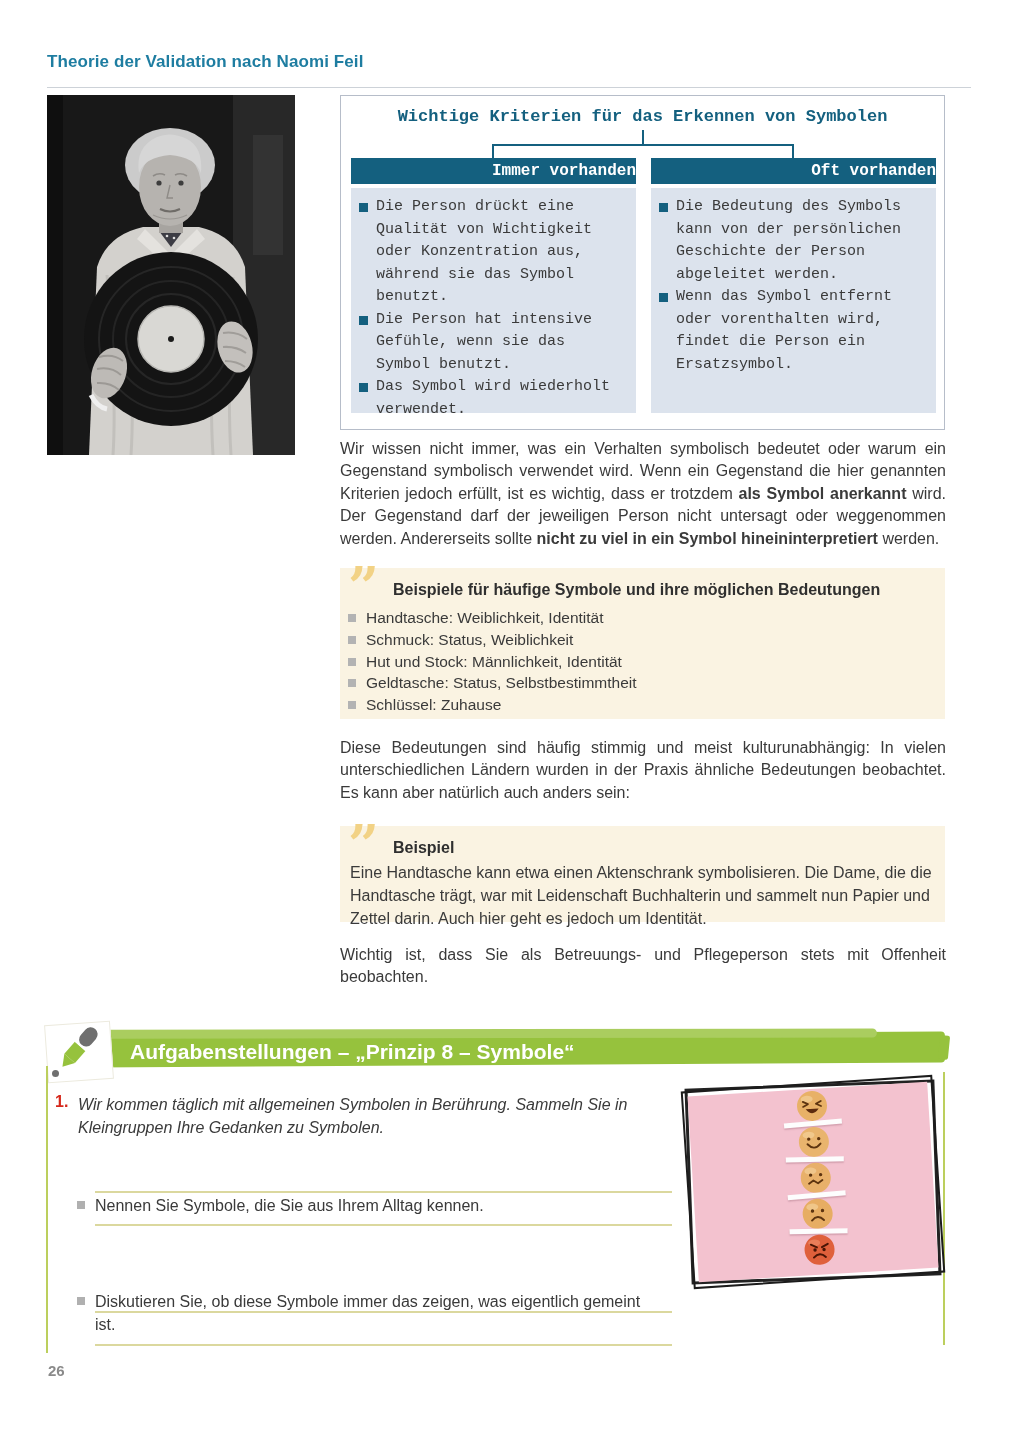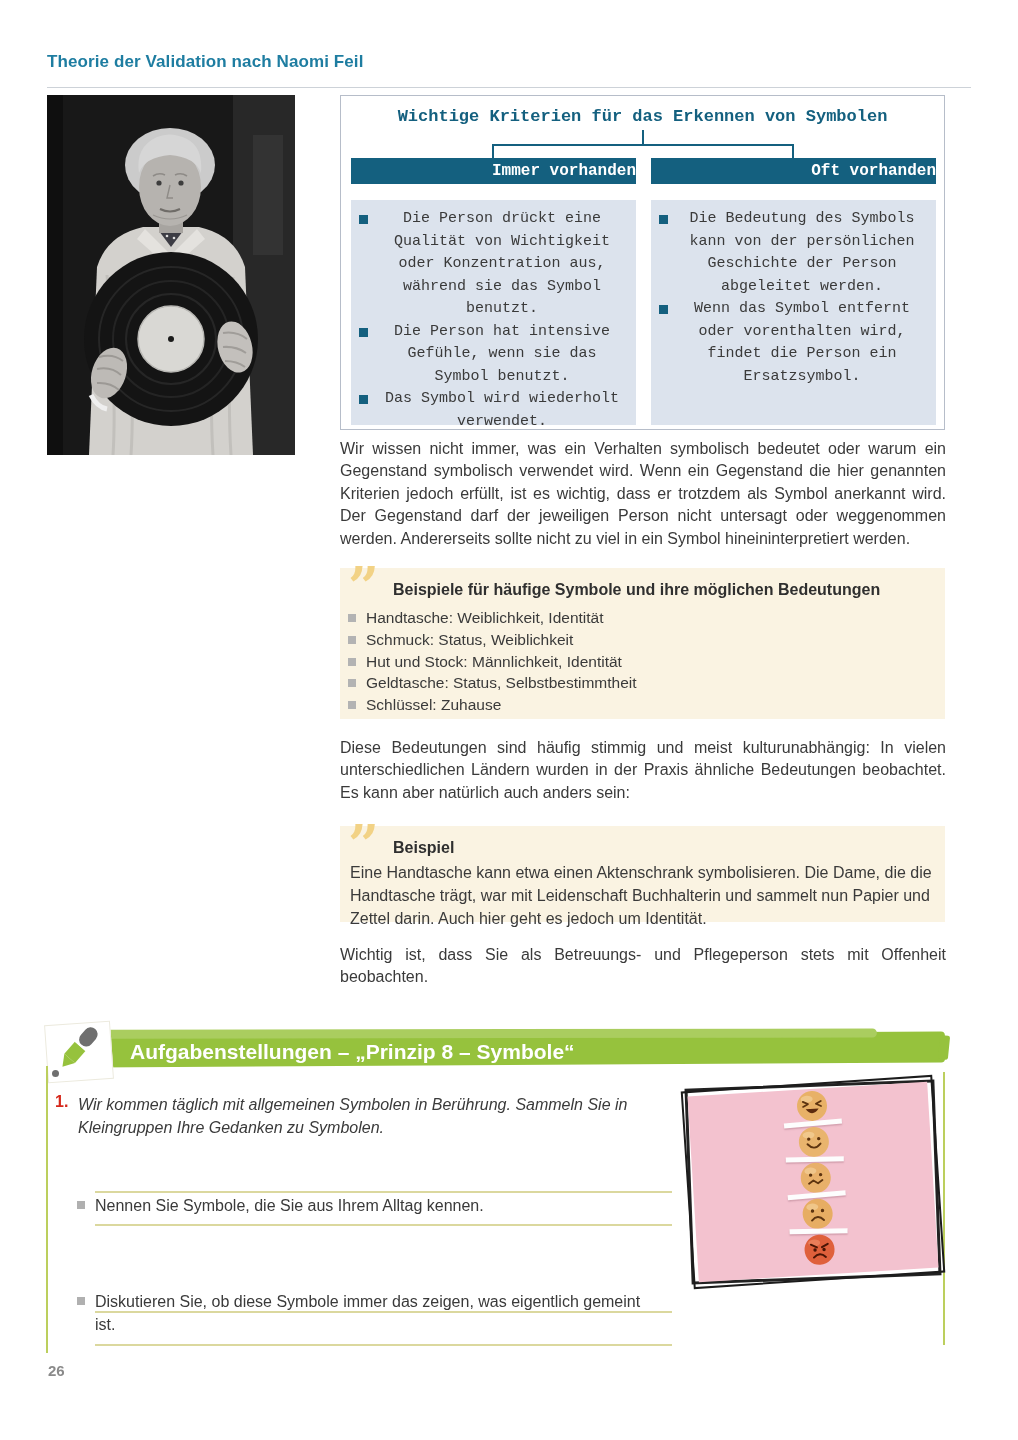--- a/index.html
+++ b/index.html
@@ -33,33 +33,33 @@
   .conn-v-left  { left:151px; top:48px;  width:1.5px; height:14px; }
   .conn-v-right { left:451px; top:48px;  width:1.5px; height:14px; }
   .crit-col { position:absolute; top:62px; width:285px; }
   .crit-col.left  { left:10px; }
   .crit-col.right { left:310px; }
   .crit-header {
     height:26px; line-height:26px; background:#14607f; color:#ffffff;
     text-align:right; font-size:16px; font-weight:bold;
   }
   .crit-body {
-    margin-top:16px; height:225px; background:#dce3ed; padding:8px 8px 0 6px;text-align:center;
+    margin-top:4px; height:225px; background:#dce3ed; padding:8px 8px 0 6px;
   }
   .crit-item { display:flex; font-size:15px; line-height:22.5px; color:#3a3a3a;
     hyphens:auto; -webkit-hyphens:auto; }
   .crit-item .sq {
     flex:none; width:9px; height:9px; background:#14607f; margin:7px 8px 0 2px;
   }
   
   .body-par {
     position:absolute; left:340px; width:606px; font-size:16px; line-height:22.4px;
     text-align:justify; color:#3a3a3a;
   }
-  .b { font-weight:normal; }
+  .b { font-weight:bold; }
   #par-intro   { top:438px; }
   #par-culture { top:737px; }
   #par-closing { top:944px; }
   
   .quote-box {
     position:absolute; left:340px; width:605px; background:#faf3e2;
   }
   #examples-box { top:568px; height:151px; }
   #example-box  { top:826px; height:96px;  }
   .quote-glyph {

